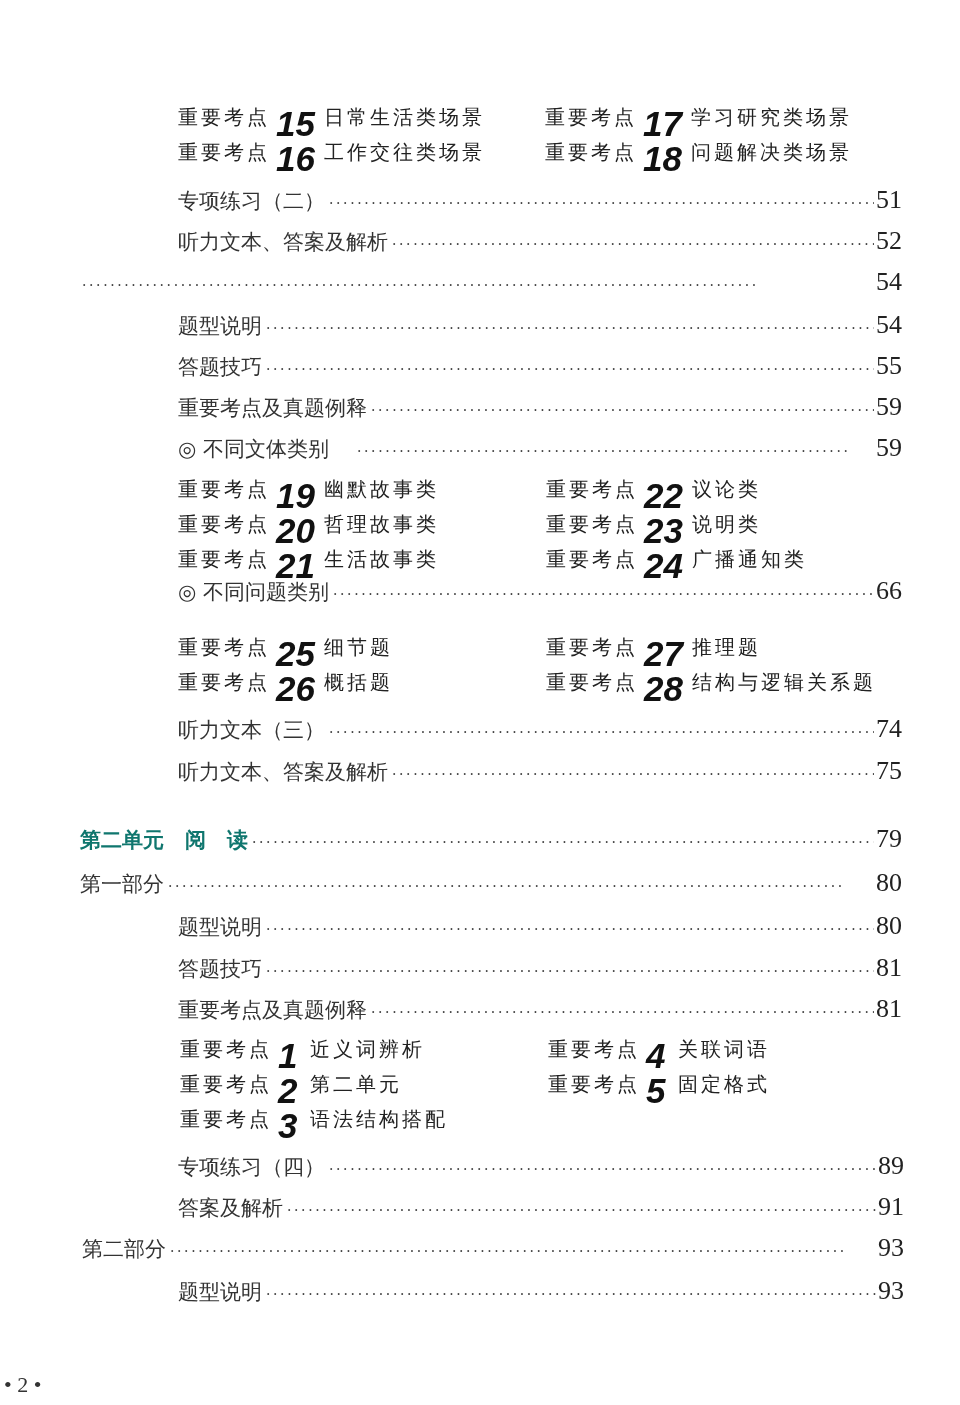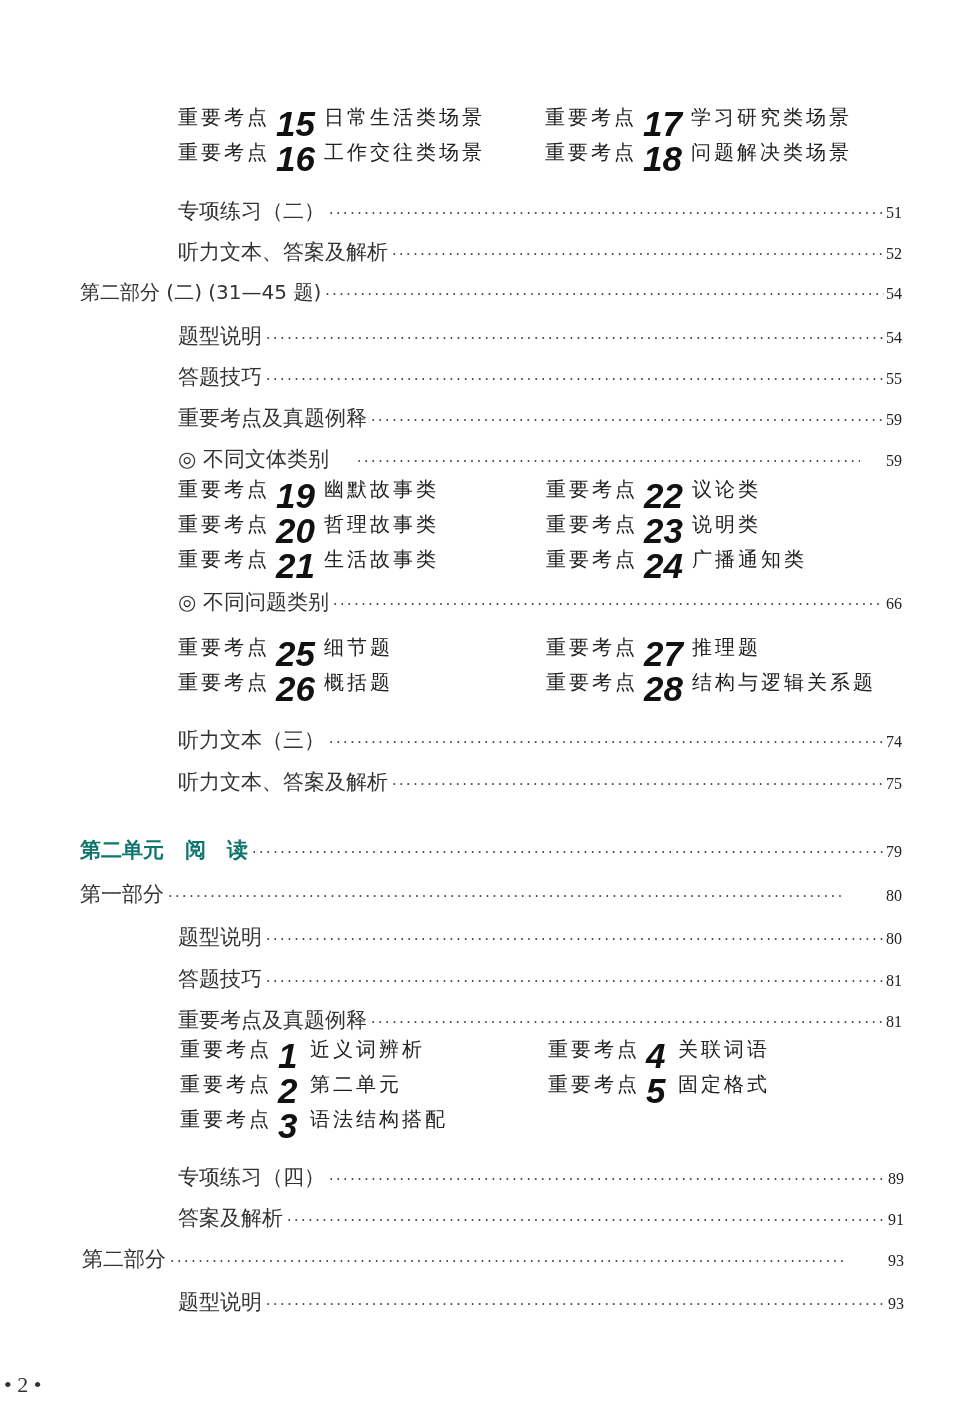--- a/index.html
+++ b/index.html
@@ -1,23 +1,23 @@
 <!DOCTYPE html>
 <html><head>
 <meta charset="utf-8">
 <style>
   html, body { margin: 0; padding: 0; background: #ffffff; }
   body { width: 960px; height: 1405px; position: relative; overflow: hidden; color: #2a2a2a; }
   .row { position: absolute; display: flex; align-items: baseline; white-space: nowrap; }
   .toc { font-family: "DejaVu Serif", "Liberation Serif", serif; font-size: 21px; color: #333; }
-  .toc .label { flex: 0 0 auto; padding-right: 2px; margin-top: 12px; }
+  .toc .label { flex: 0 0 auto; padding-right: 2px; }
   .toc .label.bold { font-weight: bold; color: #0f766e; }
   .toc .label.sans { font-family: "DejaVu Sans", "Liberation Sans", sans-serif; font-size: 20px; }
   .toc .dots { flex: 1 1 auto; overflow: hidden; letter-spacing: 2.6px; color: #444; font-size: 14px; margin: 0 2px; }
-  .toc .page { flex: 0 0 auto; font-family: "Liberation Serif", "DejaVu Serif", serif; font-size: 16px; color: #222; text-align: center; }
+  .toc .page { flex: 0 0 auto; font-family: "Liberation Serif", "DejaVu Serif", serif; font-size: 26px; color: #222; text-align: center; }
   .kp { position: absolute; font-family: "DejaVu Serif", "Liberation Serif", serif; font-size: 20px; color: #222; white-space: nowrap; display: flex; align-items: flex-start; }
   .kp .kp-prefix { letter-spacing: 3px; }
   .kp .kp-num { font-family: "Liberation Sans", "DejaVu Sans", sans-serif; font-style: italic; font-weight: bold; font-size: 35px; color: #111; display: inline-block; width: 44px; margin-left: 6px; }
   .kp .kp-title { letter-spacing: 3px; margin-left: 4px; }
   .footer { position: absolute; left: 4px; top: 1372px; font-family: "Liberation Serif", "DejaVu Serif", serif; font-size: 22px; color: #333; }
 </style>
 </head>
 <body>
 
 <div class="kp" style="left:178px;top:104px;">
@@ -45,21 +45,20 @@
   <span class="label">专项练习（二）</span>
   <span class="dots">································································································</span>
   <span class="page">51</span>
 </div>
 <div class="row toc" style="left:178px;right:58px;top:226px;">
   <span class="label">听力文本、答案及解析</span>
   <span class="dots">································································································</span>
   <span class="page">52</span>
 </div>
 <div class="row toc" style="left:80px;right:58px;top:267px;">
-  <span class="label sans">第二部分 (二) (31—45 题)</span>
   <span class="dots">································································································</span>
   <span class="page">54</span>
 </div>
 <div class="row toc" style="left:178px;right:58px;top:310px;">
   <span class="label">题型说明</span>
   <span class="dots">································································································</span>
   <span class="page">54</span>
 </div>
 <div class="row toc" style="left:178px;right:58px;top:351px;">
   <span class="label">答题技巧</span>

